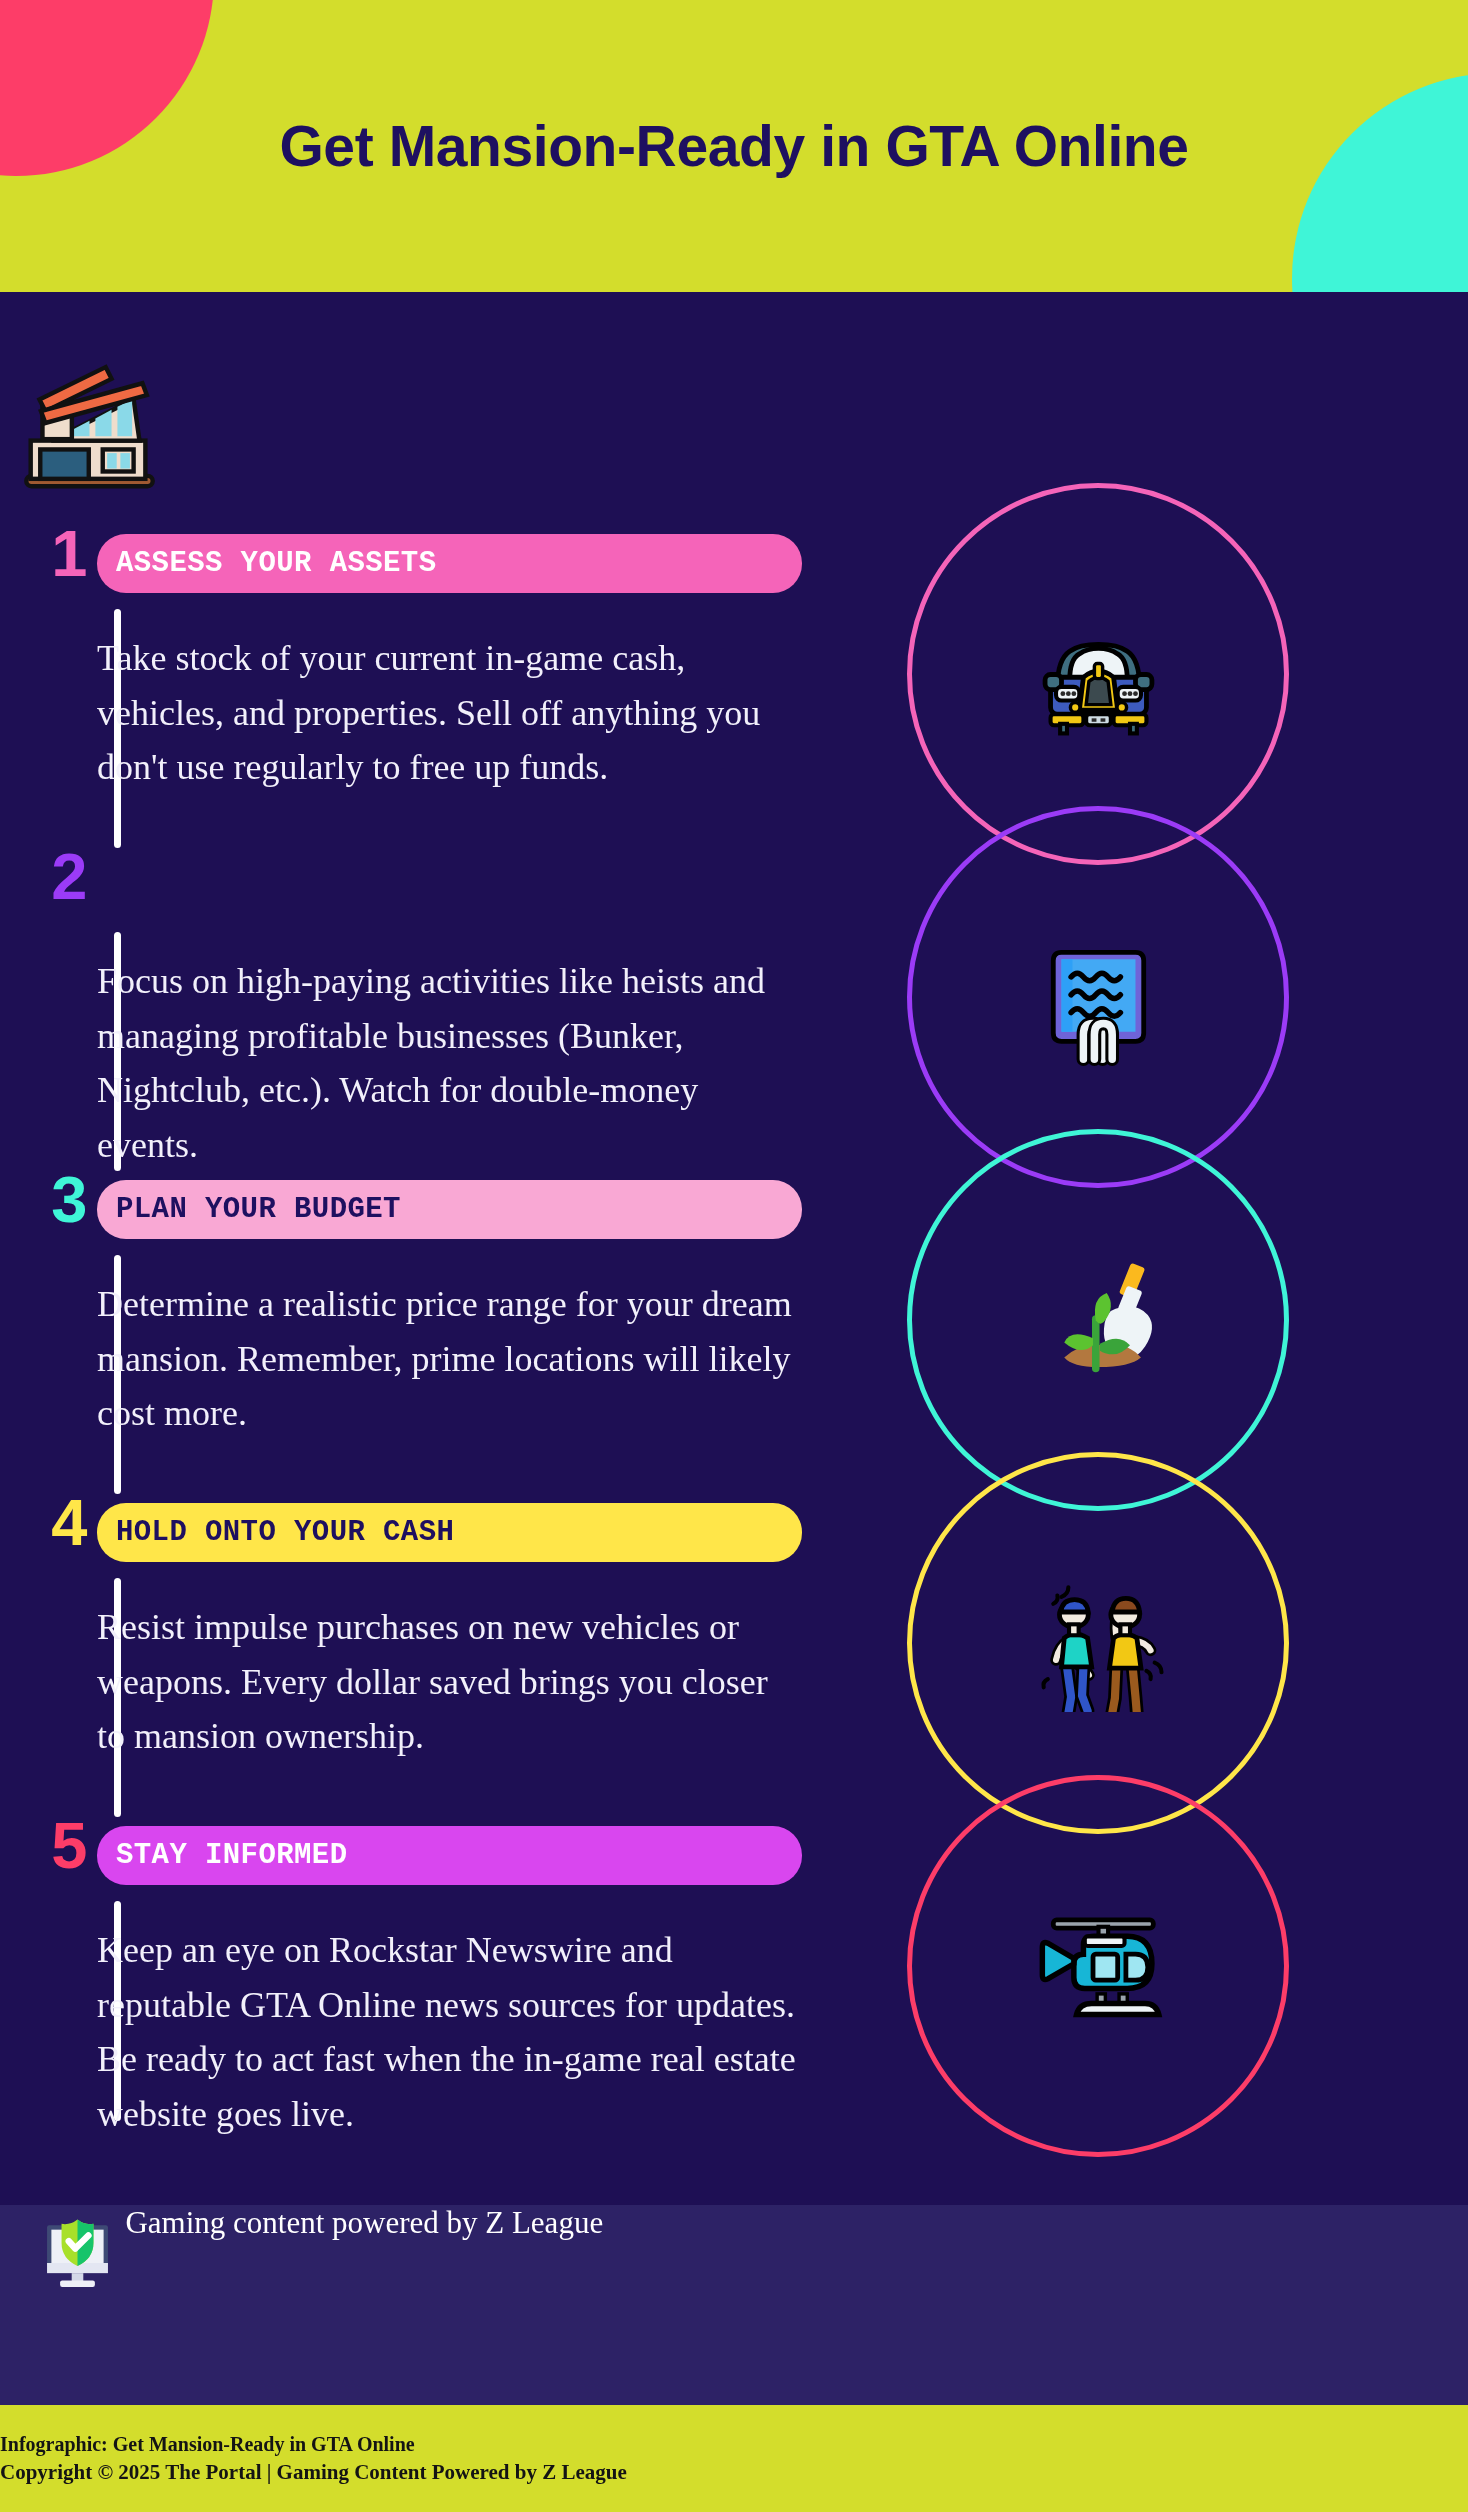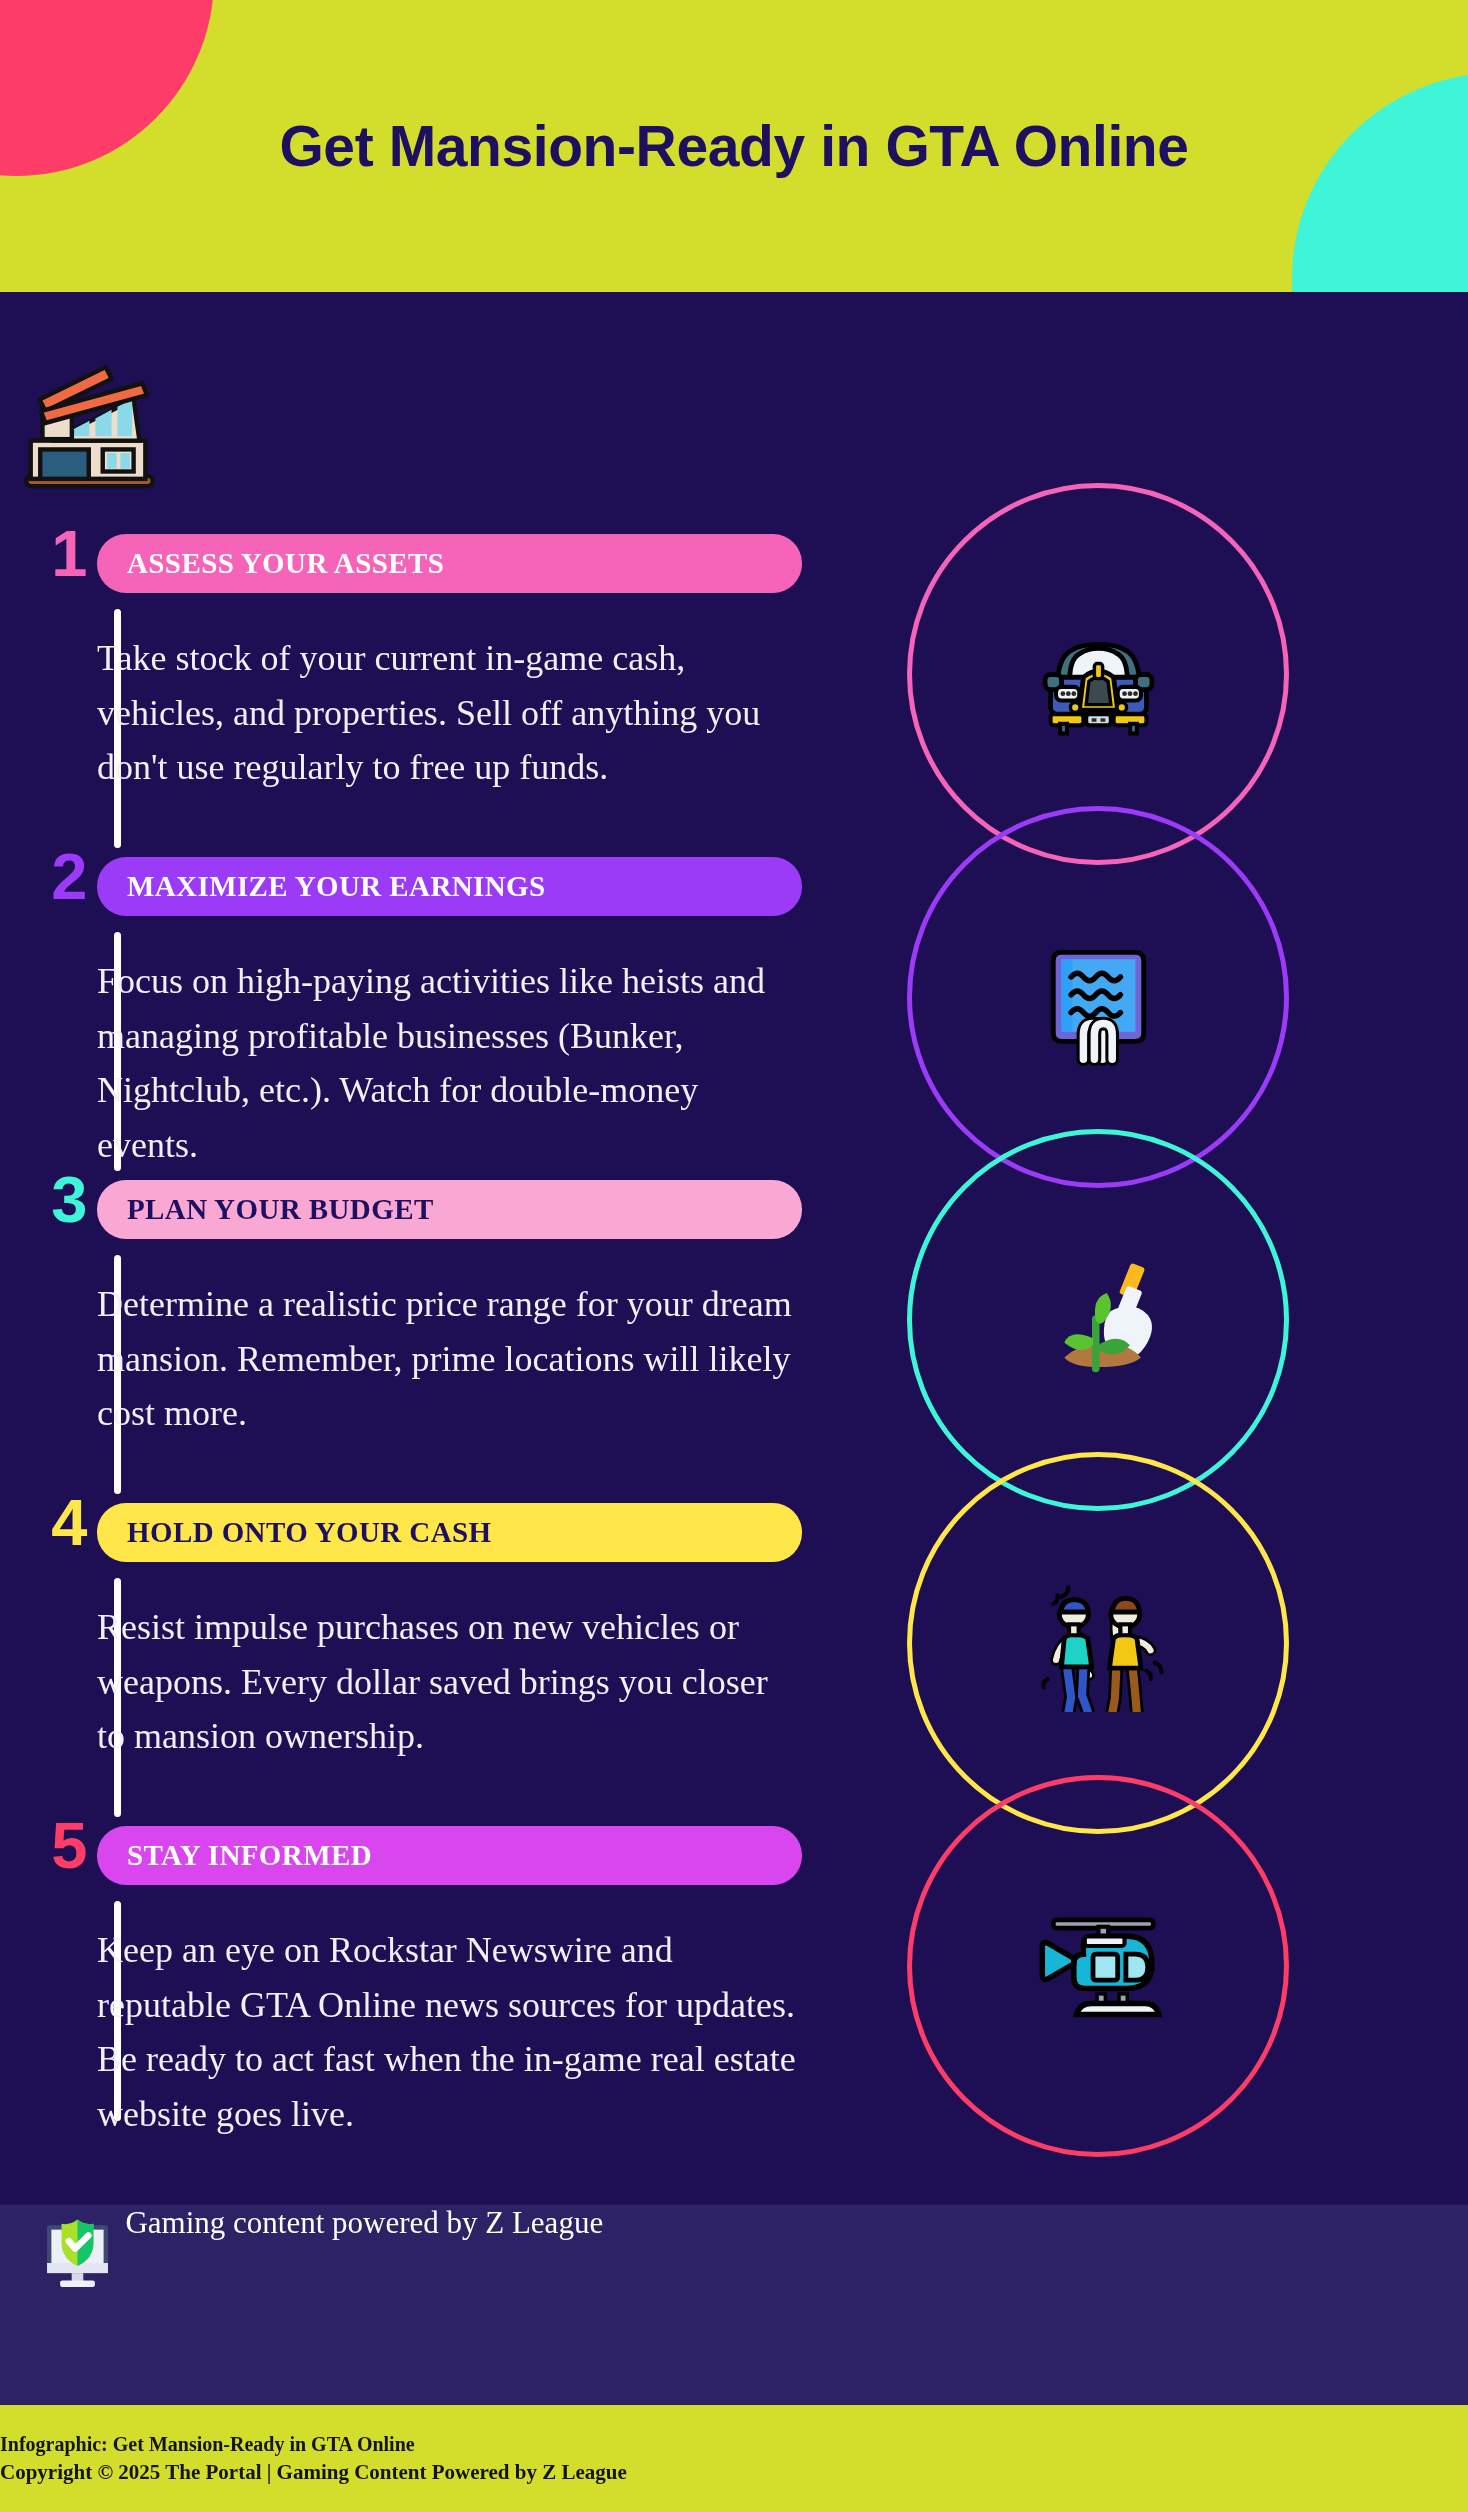--- a/index.html
+++ b/index.html
@@ -61,22 +61,22 @@
     font-weight:bold; font-size:65px; line-height:1;
     z-index:1;
   }
   .pill {
     position:absolute; left:53px; top:2.9px;
     width:705px; height:59px; border-radius:29px;
     display:flex; align-items:center;
     z-index:2;
   }
   .pill-label {
-    margin-left:30px;
-    font-family:Liberation Serif, serif;
+    margin-left:19px;
+    font-family:Liberation Mono, monospace;
     font-weight:bold;
     font-size:29px;
     letter-spacing:0.4px;
     white-space:nowrap;
   }
   .connector {
     position:absolute; left:70px; top:78px;
     width:6.6px; height:239px; border-radius:3.7px;
     background:#ffffff;
   }
@@ -160,23 +160,20 @@
       <div class="step-num" style="color:#f564b9">1</div>
       <div class="pill" style="background:#f564b9">
         <span class="pill-label" style="color:#ffffff">ASSESS YOUR ASSETS</span>
       </div>
       <div class="connector"></div>
       <div class="step-desc">Take stock of your current in-game cash, vehicles, and properties. Sell off anything you don't use regularly to free up funds.</div>
     </div>
 
     <div class="step">
       <div class="step-num" style="color:#9b3bf7">2</div>
-      <div class="pill" style="background:#9b3bf7">
-        <span class="pill-label" style="color:#ffffff">MAXIMIZE YOUR EARNINGS</span>
-      </div>
       <div class="connector"></div>
       <div class="step-desc">Focus on high-paying activities like heists and managing profitable businesses (Bunker, Nightclub, etc.). Watch for double-money events.</div>
     </div>
 
     <div class="step">
       <div class="step-num" style="color:#3ff5d7">3</div>
       <div class="pill" style="background:#f9a8d4">
         <span class="pill-label" style="color:#1e1060">PLAN YOUR BUDGET</span>
       </div>
       <div class="connector"></div>

